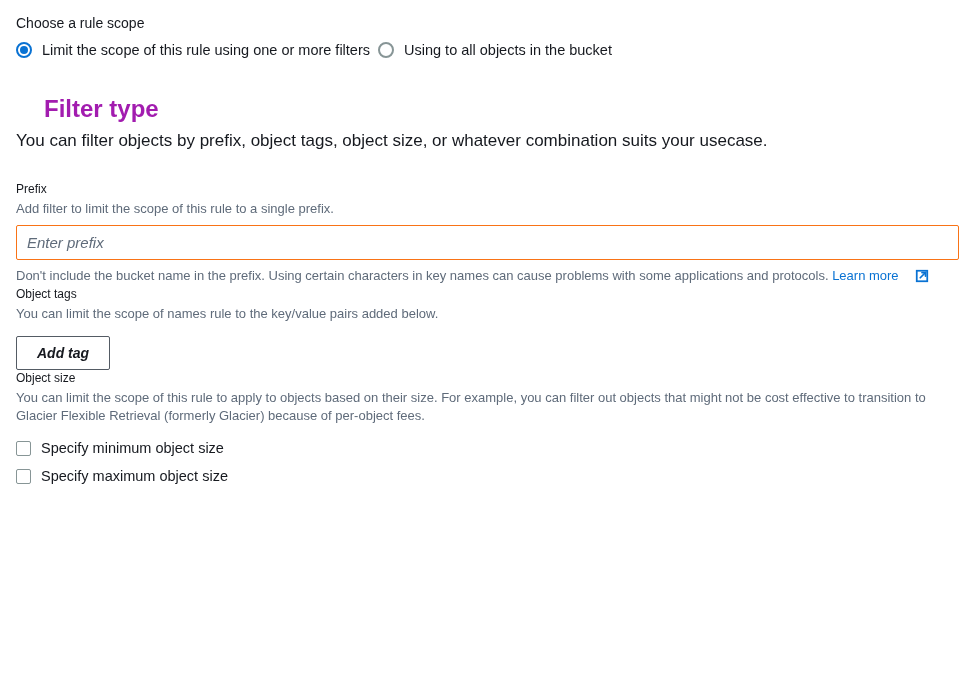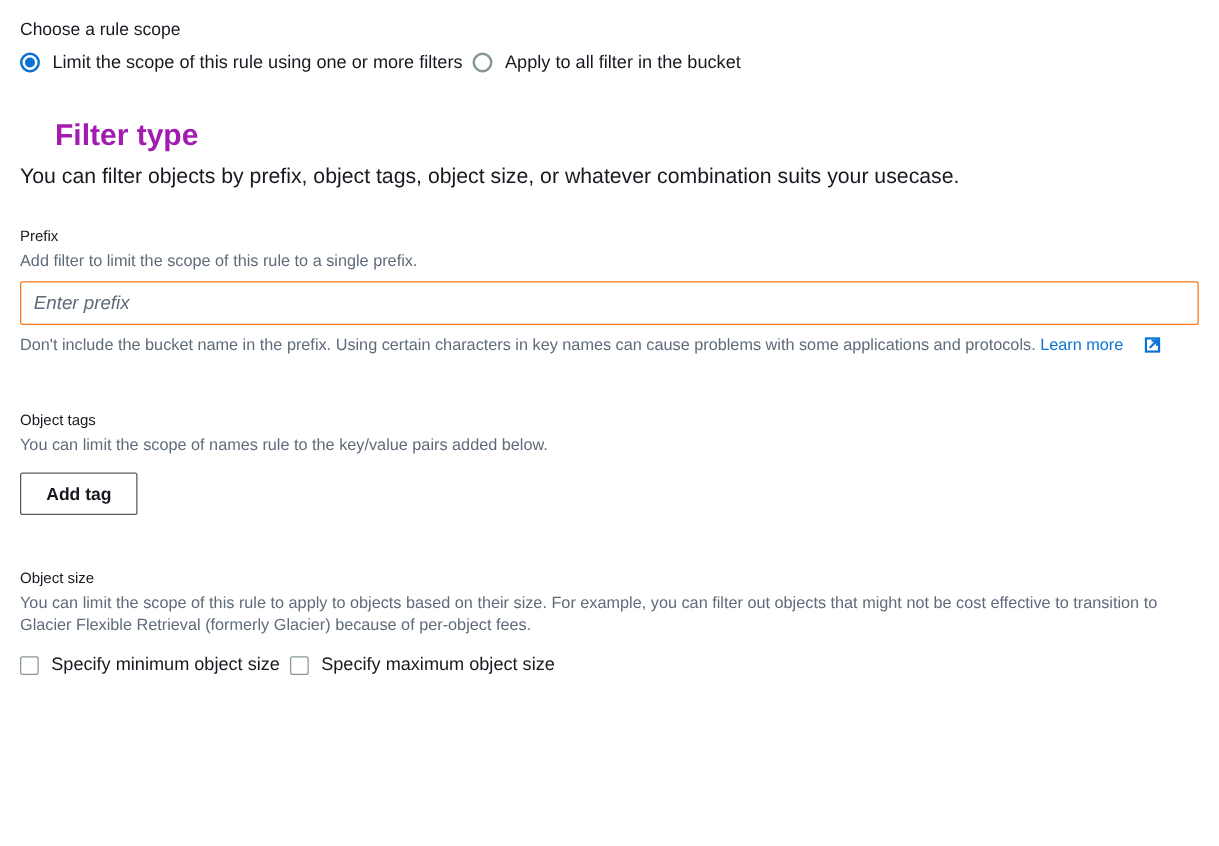--- a/index.html
+++ b/index.html
@@ -111,39 +111,39 @@
       align-items: center;
       gap: 16px;
     }
     .external-icon {
       width: 14px;
       height: 14px;
       display: inline-block;
     }
 
     .block-gap {
-      margin-top: 42px;
     }
 
     .aws-btn {
       border: 1px solid #545b64;
       background: #fff;
       color: #16191f;
       font-weight: 700;
       font-size: 14px;
       padding: 8px 20px;
       border-radius: 2px;
       cursor: pointer;
       font-family: inherit;
       margin-top: 6px;
+      font-style: italic;
     }
 
     .checkbox-group {
       display: flex;
-      flex-direction: row;
+      flex-direction: column;
       gap: 8px;
       margin-top: 12px;
     }
     .checkbox-row {
       display: flex;
       align-items: center;
       gap: 10px;
       cursor: pointer;
     }
     .checkbox-box {
@@ -167,21 +167,21 @@
 <div class="section-label">Choose a rule scope</div>
 <div class="radio-group">
   <div class="radio-row">
     <span class="radio-outer radio-selected">
       <span class="radio-selected-inner"></span>
     </span>
     <span class="radio-label">Limit the scope of this rule using one or more filters</span>
   </div>
   <div class="radio-row">
     <span class="radio-outer radio-unselected"></span>
-    <span class="radio-label">Apply to all filter in the bucket</span>
+    <span class="radio-label">Using to all objects in the bucket</span>
   </div>
 </div>
 
 
 <h2 class="section-heading">Filter type</h2>
 <div class="section-desc">You can filter objects by prefix, object tags, object size, or whatever combination suits your usecase.</div>
 
 
 <div class="field-label">Prefix</div>
 <div class="field-hint">Add filter to limit the scope of this rule to a single prefix.</div>

